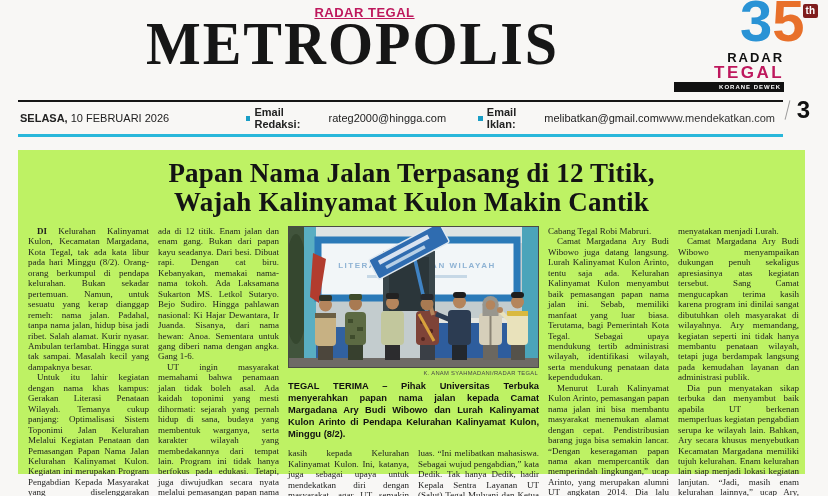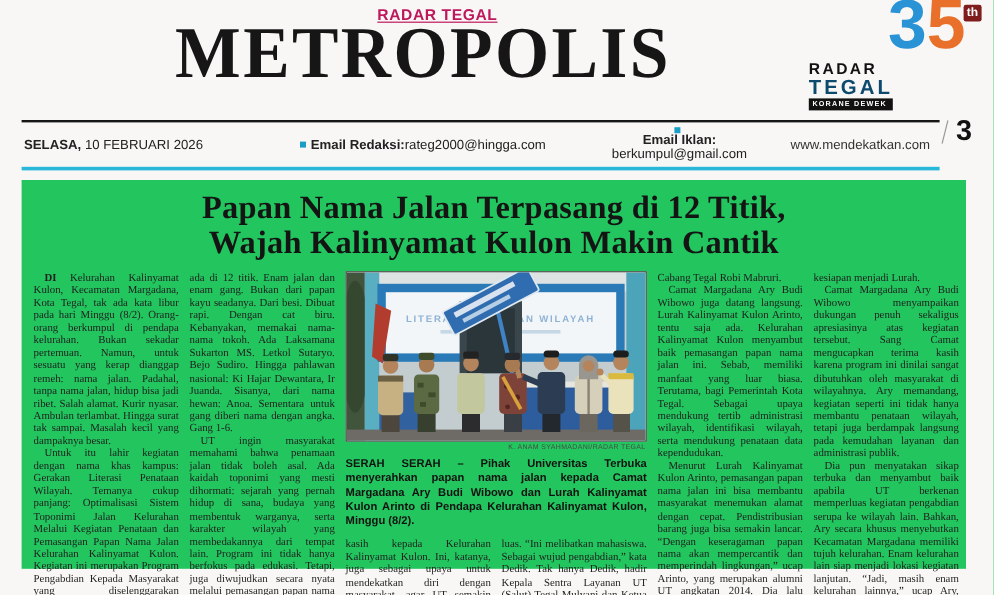--- a/index.html
+++ b/index.html
@@ -12,43 +12,43 @@
             font:bold 13px "Liberation Sans",sans-serif; color:#be185d; letter-spacing:.5px;text-decoration:underline; }
   .masthead { position:absolute; top:13px; left:0; width:705px; text-align:center;
               font:bold 58px/62px "Liberation Serif",serif; color:#161616; letter-spacing:2px;
               transform:scaleY(1.05); }
   .logo { position:absolute; top:0; right:6px; width:150px; height:96px; }
   .logo-num { position:absolute; top:-8px; right:4px; font:bold 58px/58px "Liberation Sans",sans-serif; white-space:nowrap; }
   .n3 { color:#2a93d5; }
   .n5 { color:#e8702a; }
   .nth { display:inline-block; background:#7f1d1d; color:#fff; font:bold 10px/10px "Liberation Sans",sans-serif;
          padding:2px 3px; vertical-align:top; margin:12px 0 0 -2px; border-radius:2px; }
-  .logo-text { position:absolute; left:2px; bottom:4px; text-align:left; }
+  .logo-text { position:absolute; left:2px; bottom:4px; text-align:right; }
   .lt1 { font:bold 13px/13px "Liberation Sans",sans-serif; color:#111; letter-spacing:2px; }
-  .lt2 { font:bold 17px/17px "Liberation Sans",sans-serif; color:#0c4a6e; letter-spacing:2.5px; }
+  .lt2 { font:bold 17px/17px "Liberation Sans",sans-serif; color:#be185d; letter-spacing:2.5px;margin-left:40px; }
   .lt3 { background:#111; color:#fff; font:bold 6px/8px "Liberation Sans",sans-serif;
          letter-spacing:1px; padding:1px 3px; margin-top:1px; }
 
   
   .infobar { position:absolute; top:100px; left:18px; width:792px; height:26px; }
   .rule-area { width:765px; border-top:2px solid #161616; border-bottom:3px solid #29b7da;
                padding:4px 2px 4px 2px; display:flex; align-items:center; font-size:11px; color:#222; }
   .date { width:200px; }
   .b { font-weight:bold; }
   .mailgrp { display:flex; align-items:center; margin-left:30px;justify-content:center; }
   .sq { width:5px; height:5px; background:#1a9ec6; display:inline-block; margin-right:4px; }
-  .mail2 { margin-left:55px;flex-direction:column; }
+  .mail2 { margin-left:32px; }
   .site { margin-left:auto; margin-right:6px; color:#333; }
   .pagenum-wrap { position:absolute; right:0; top:-3px; display:flex; align-items:center; height:26px; }
   .pg-div { width:1px; height:20px; background:#9a9a9a; transform:rotate(14deg); margin-right:9px; }
   .pagenum { font:bold 24px/24px "Liberation Sans",sans-serif; color:#111; }
 
   
   .article { position:absolute; top:150px; left:18px; width:787px; height:324px;
-             background:#22c55e; padding:9px 10px 8px; }
+             background:#bef264; padding:9px 10px 8px; }
   .headline { text-align:center; font:bold 27px/29px "Liberation Serif",serif; color:#141414;
               letter-spacing:.2px; }
   .cols { display:grid; grid-template-columns:121px 121px 251px 121px 121px; column-gap:9px;
           margin-top:9px; font:9px/10.45px "Liberation Serif",serif; color:#1e1e1e;
           text-align:justify; }
   .cols p { margin:0; text-indent:9px; }
   .cols p.noind { text-indent:0; }
   .lead { font-weight:bold; }
 
   
@@ -84,21 +84,21 @@
       <span class="b">SELASA,</span><span> 10 FEBRUARI 2026</span>
     </div>
     <div class="mailgrp">
       <span class="sq"></span>
       <span class="b">Email Redaksi:</span>
       <span> rateg2000@hingga.com</span>
     </div>
     <div class="mailgrp mail2">
       <span class="sq"></span>
       <span class="b">Email Iklan:</span>
-      <span> berkumpul@gmail.com</span>
+      <span> melibatkan@gmail.com</span>
     </div>
     <div class="site">www.mendekatkan.com</div>
   </div>
   <div class="pagenum-wrap">
     <div class="pg-div"></div>
     <div class="pagenum">3</div>
   </div>
 </div>
 
 <div class="article">
@@ -216,34 +216,34 @@
 
           <g transform="translate(120,24) rotate(-28)">
             <rect x="-40" y="-11" width="80" height="22" fill="#2f6cb0" stroke="#dfe8f0" stroke-width="1.5" rx="2"></rect>
             <rect x="-32" y="-6" width="56" height="4.5" fill="#e8eef5" opacity="0.92"></rect>
             <rect x="-28" y="2" width="44" height="3.5" fill="#cfe0ee" opacity="0.85"></rect>
           </g>
         </svg>
       </div>
       <div class="credit">K. ANAM SYAHMADANI/RADAR TEGAL</div>
       <div class="caption">
-        <span>SERAH SERAH –</span><span style="font-weight:bold"> Pihak Universitas Terbuka menyerahkan papan nama jalan kepada Camat Margadana Ary Budi Wibowo dan Lurah Kalinyamat Kulon Arinto di Pendapa Kelurahan Kalinyamat Kulon, Minggu (8/2).</span>
+        <span>TEGAL TERIMA –</span><span style="font-weight:bold"> Pihak Universitas Terbuka menyerahkan papan nama jalan kepada Camat Margadana Ary Budi Wibowo dan Lurah Kalinyamat Kulon Arinto di Pendapa Kelurahan Kalinyamat Kulon, Minggu (8/2).</span>
       </div>
       <div class="minicols">
         <p class="noind" style="margin:0; font:9px/10.45px 'Liberation Serif',serif; text-align:justify;">kasih kepada Kelurahan Kalinyamat Kulon. Ini, katanya, juga sebagai upaya untuk mendekatkan diri dengan masyarakat, agar UT semakin dikenal dan diakui secara</p>
         <p class="noind" style="margin:0; font:9px/10.45px 'Liberation Serif',serif; text-align:justify;">luas. “Ini melibatkan mahasiswa. Sebagai wujud pengabdian,” kata Dedik. Tak hanya Dedik, hadir Kepala Sentra Layanan UT (Salut) Tegal Mulyani dan Ketua IKA UT</p>
       </div>
     </div>
 
     <div>
       <p class="noind">Cabang Tegal Robi Mabruri.</p>
       <p>Camat Margadana Ary Budi Wibowo juga datang langsung. Lurah Kalinyamat Kulon Arinto, tentu saja ada. Kelurahan Kalinyamat Kulon menyambut baik pemasangan papan nama jalan ini. Sebab, memiliki manfaat yang luar biasa. Terutama, bagi Pemerintah Kota Tegal. Sebagai upaya mendukung tertib administrasi wilayah, identifikasi wilayah, serta mendukung penataan data kependudukan.</p>
       <p>Menurut Lurah Kalinyamat Kulon Arinto, pemasangan papan nama jalan ini bisa membantu masyarakat menemukan alamat dengan cepat. Pendistribusian barang juga bisa semakin lancar. “Dengan keseragaman papan nama akan mempercantik dan memperindah lingkungan,” ucap Arinto, yang merupakan alumni UT angkatan 2014. Dia lalu mengenang perjalannnya saat menjadi mahasiswa UT hingga mengan-</p>
     </div>
 
     <div>
-      <p class="noind">kesiapan menjadi Lurah.</p>
+      <p class="noind">menyatakan menjadi Lurah.</p>
       <p>Camat Margadana Ary Budi Wibowo menyampaikan dukungan penuh sekaligus apresiasinya atas kegiatan tersebut. Sang Camat mengucapkan terima kasih karena program ini dinilai sangat dibutuhkan oleh masyarakat di wilayahnya. Ary memandang, kegiatan seperti ini tidak hanya membantu penataan wilayah, tetapi juga berdampak langsung pada kemudahan layanan dan administrasi publik.</p>
       <p><span>Dia pun menyatakan sikap terbuka dan menyambut baik apabila UT berkenan memperluas kegiatan pengabdian serupa ke wilayah lain. Bahkan, Ary secara khusus menyebutkan Kecamatan Margadana memiliki tujuh kelurahan. Enam kelurahan lain siap menjadi lokasi kegiatan lanjutan. “Jadi, masih enam kelurahan lainnya,” ucap Ary, menegaskan kesiapan dan antusiasme pihak kecamatan untuk terus berkolaborasi. </span></p>
     </div>
 
   </div>
 </div>
 
 </body></html>

